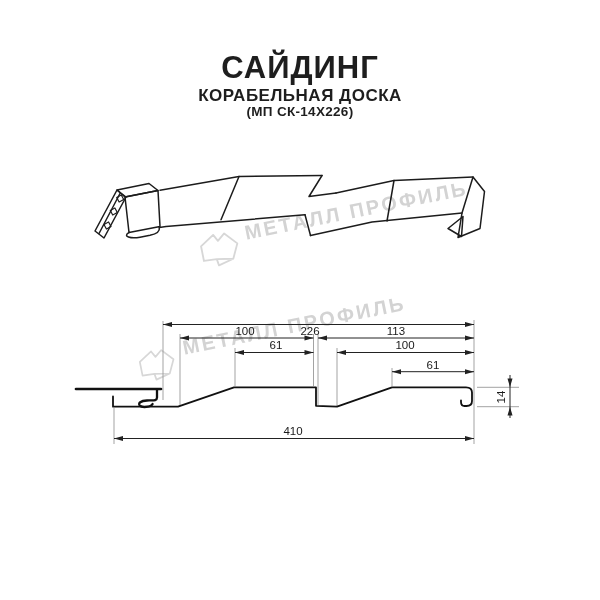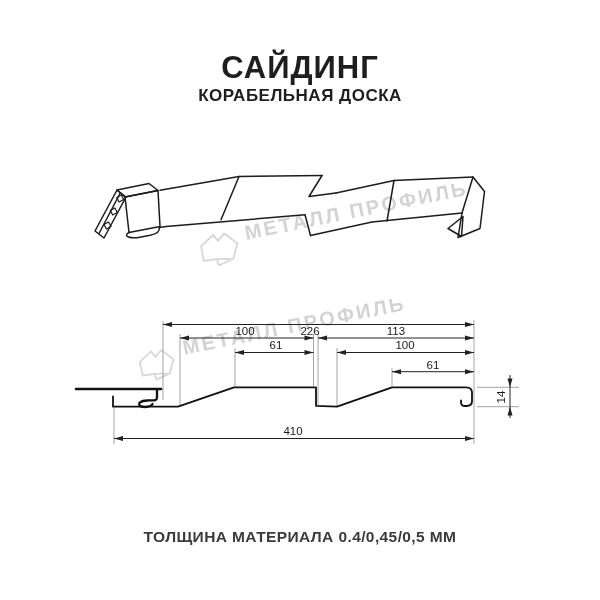--- a/index.html
+++ b/index.html
@@ -29,20 +29,21 @@
   }
   .dim-label.rot{transform:translateX(-50%) rotate(-90deg);}
 </style>
 </head>
 <body>
 
 <div class="stage">
 
   <div class="hdr hdr-title">САЙДИНГ</div>
   <div class="hdr hdr-sub">КОРАБЕЛЬНАЯ ДОСКА</div>
+  <div class="hdr hdr-code">(МП СК-14Х226)</div>
 
   <svg class="wm-logo" style="left:197px;top:230px;" width="44" height="37" viewBox="0 0 120 100">
     <path d="M 11,44 L 44,13 L 57,29 L 74,9 L 110,36 L 99,78 L 60,96 L 54,79 L 19,84 Z M 54,79 L 99,78" fill="none" stroke="#d7d7d7" stroke-width="5" stroke-linejoin="round"></path>
   </svg>
   <div class="wm-text" style="left:245px;top:222px;">МЕТАЛЛ ПРОФИЛЬ</div>
 
   <svg class="wm-logo" style="left:132px;top:347px;" width="49" height="34" viewBox="0 0 120 100">
     <path d="M 11,44 L 44,13 L 57,29 L 74,9 L 110,36 L 99,78 L 60,96 L 54,79 L 19,84 Z M 54,79 L 99,78" fill="none" stroke="#d7d7d7" stroke-width="5" stroke-linejoin="round"></path>
   </svg>
   <div class="wm-text" style="left:183px;top:337px;">МЕТАЛЛ ПРОФИЛЬ</div>
@@ -140,14 +141,13 @@
 
   <div class="dim-label" style="left:310px;top:325px;">226</div>
   <div class="dim-label" style="left:245px;top:324.5px;">100</div>
   <div class="dim-label" style="left:396px;top:324.5px;">113</div>
   <div class="dim-label" style="left:276px;top:339px;">61</div>
   <div class="dim-label" style="left:405px;top:339px;">100</div>
   <div class="dim-label" style="left:433px;top:358.5px;">61</div>
   <div class="dim-label" style="left:293px;top:425px;">410</div>
   <div class="dim-label rot" style="left:501px;top:391px;">14</div>
 
-  <div class="footer-note">ТОЛЩИНА МАТЕРИАЛА 0.4/0,45/0,5 ММ</div>
 </div>
 
 </body></html>

